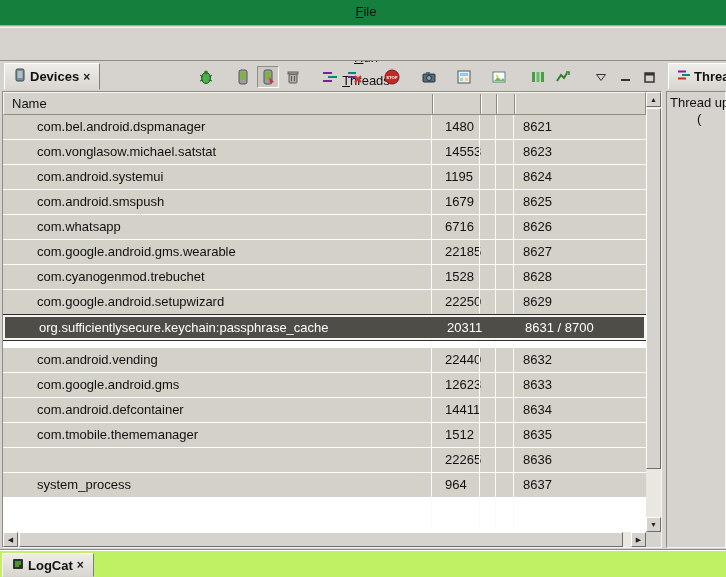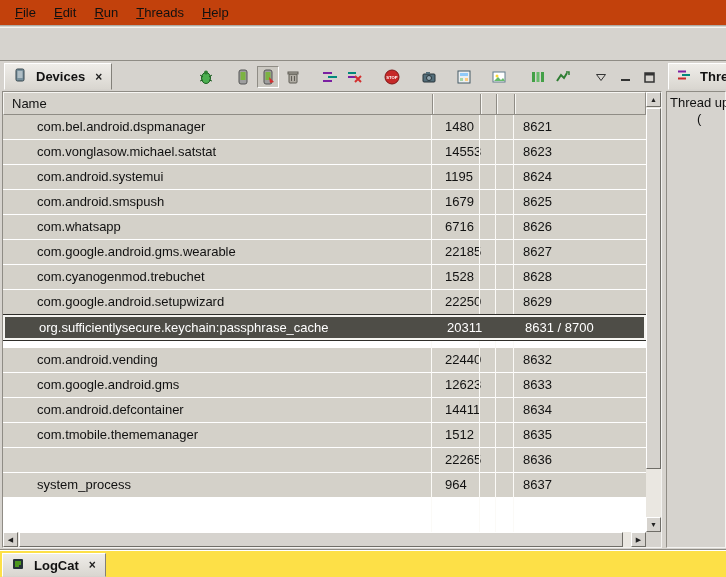--- a/index.html
+++ b/index.html
@@ -4,39 +4,39 @@
 <style>
   * { margin:0; padding:0; box-sizing:border-box; }
   html,body { width:726px; height:577px; }
   body { font-family:"Liberation Sans", sans-serif; font-size:13px; color:#111; }
 
   .window { position:relative; width:726px; height:577px; background:#d6d3ce; overflow:hidden; }
 
   
   .menubar { position:absolute; top:0; left:0; right:0; height:26px;
              display:flex; align-items:center; padding-left:6px;
-             border-bottom:1px solid #aeaba4; background:#c2410c; }
+             border-bottom:1px solid #aeaba4; background:#15803d;flex-direction:column; }
   .menu-item { display:inline-block; padding:4px 9px; cursor:default; }
   .menu-item::first-letter { text-decoration:underline; }
 
   
   .topstrip { position:absolute; top:27px; left:0; right:0; height:34px;
               background:#d6d3ce; border-bottom:1px solid #8f8c85;
               box-shadow:0 1px 0 #f4f3f0 inset; }
 
   
   .main { position:absolute; top:62px; left:0; right:0; bottom:27px; }
 
   .devices-panel { position:absolute; left:2px; top:0; width:660px; bottom:2px; }
   .threads-panel { position:absolute; left:666px; top:0; right:0; bottom:2px; }
 
   .panel-header { position:absolute; top:0; left:0; right:0; height:29px; }
 
   .tab { position:absolute; left:2px; top:1px; height:27px;
-         display:inline-flex; align-items:center; gap:9px; padding:0 8px;
+         display:inline-flex; align-items:center; gap:3px; padding:0 8px;
          background:linear-gradient(#efede9,#d9d6d0);
          border:1px solid; border-color:#ffffff #83807a #d6d3ce #ffffff;
          font-weight:bold; white-space:nowrap; }
   .tab .close-x { font-weight:bold; font-size:12px; padding:0 1px; color:#222; cursor:default; }
 
   .tools { position:absolute; right:88px; top:2px; height:26px; display:flex; align-items:center; gap:3px; }
   .tool-icon { width:22px; height:22px; display:flex; align-items:center; justify-content:center; }
   .tool-icon.pressed { border:1px solid; border-color:#8f8c85 #ffffff #ffffff #8f8c85; background:#ccc9c2; }
   .tools .tool-icon:nth-child(2) { margin-left:12px; }
   .tools .tool-icon:nth-child(5) { margin-left:12px; }
@@ -90,21 +90,21 @@
 
   
   .threads-body { position:absolute; top:29px; left:0; right:0; bottom:0;
                   background:#d6d3ce;
                   border:1px solid; border-color:#8f8c85 #f4f3f1 #f4f3f1 #8f8c85; }
   .threads-line1 { position:absolute; left:3px; top:3px; white-space:nowrap; }
   .threads-line2 { position:absolute; left:30px; top:19px; white-space:nowrap; }
 
   
   .bottombar { position:absolute; left:0; right:0; bottom:0; height:27px;
-               background:#fde047; border-top:1px solid #ffffff;
+               background:#bef264; border-top:1px solid #ffffff;
                box-shadow:0 -1px 0 #8f8c85; }
   .bottombar .tab { top:2px; height:24px; }
 </style>
 </head>
 <body>
 
 <div class="window">
 
   <div class="menubar">
     <span class="menu-item">File</span>

